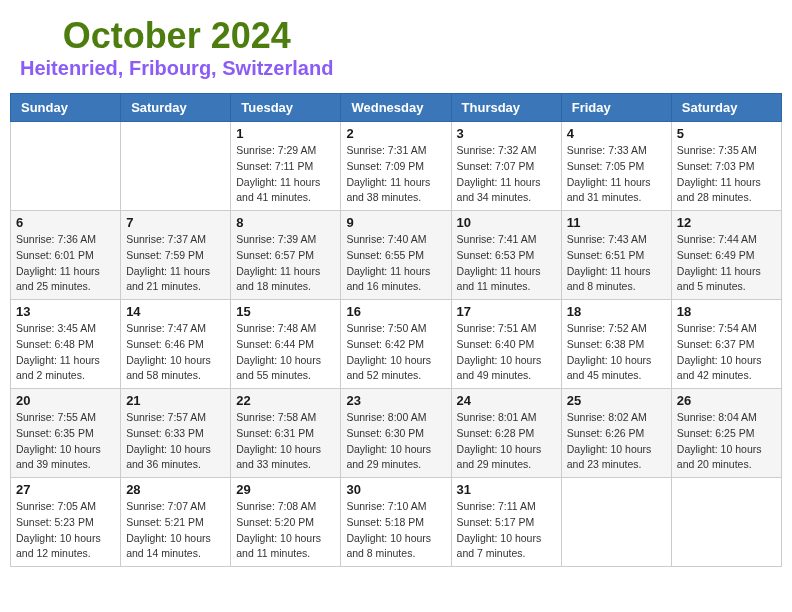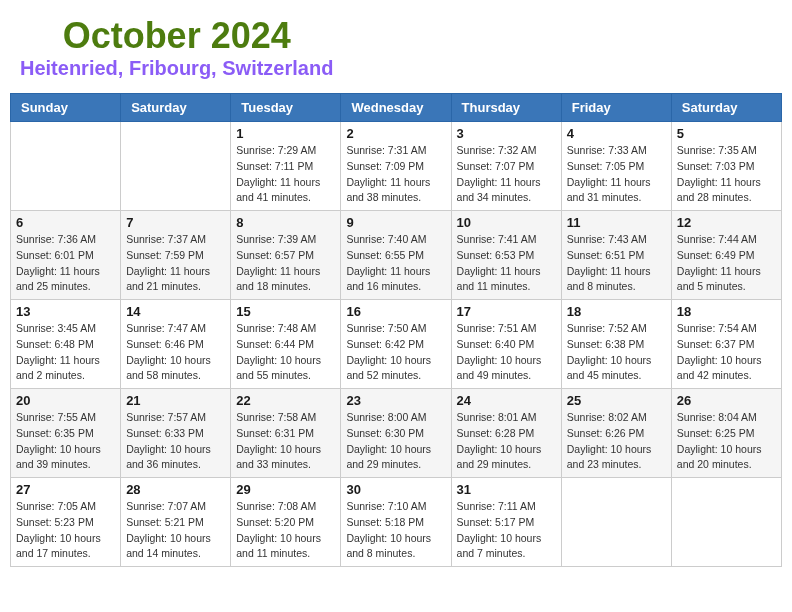--- a/index.html
+++ b/index.html
@@ -278,21 +278,21 @@
           <div class="day-info">Sunrise: 8:04 AM</div>
           <div class="day-info">Sunset: 6:25 PM</div>
           <div class="day-info">Daylight: 10 hours and 20 minutes.</div>
         </td>
       </tr>
       <tr>
         <td>
           <div class="day-number">27</div>
           <div class="day-info">Sunrise: 7:05 AM</div>
           <div class="day-info">Sunset: 5:23 PM</div>
-          <div class="day-info">Daylight: 10 hours and 17 minutes.</div>
+          <div class="day-info">Daylight: 10 hours and 12 minutes.</div>
         </td>
         <td>
           <div class="day-number">28</div>
           <div class="day-info">Sunrise: 7:07 AM</div>
           <div class="day-info">Sunset: 5:21 PM</div>
           <div class="day-info">Daylight: 10 hours and 14 minutes.</div>
         </td>
         <td>
           <div class="day-number">29</div>
           <div class="day-info">Sunrise: 7:08 AM</div>

